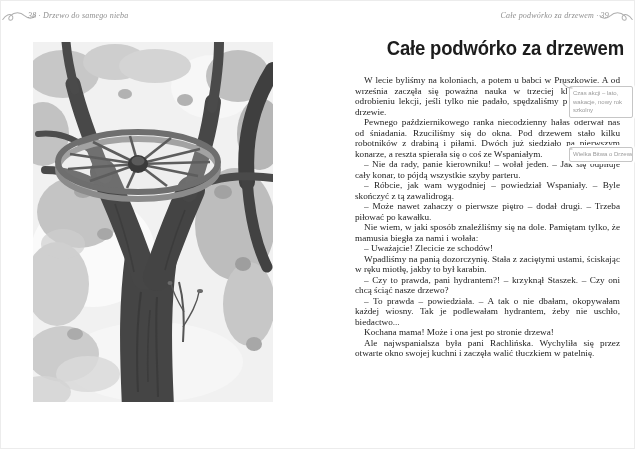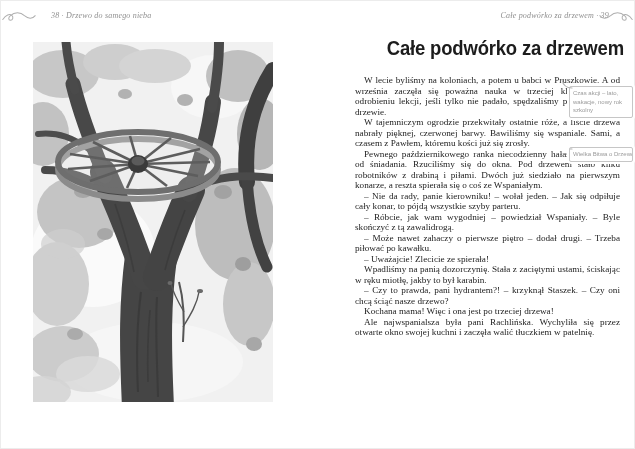--- a/index.html
+++ b/index.html
@@ -9,21 +9,21 @@
     font-family:"Liberation Serif",serif;color:#232323;
   }
   .page{position:absolute;top:0;height:449px;}
   .page-left{left:0;width:318px;}
   .page-right{left:318px;width:317px;}
 
   .running-head{
     position:absolute;top:11px;font-style:italic;font-size:8px;color:#8f8f8f;
     letter-spacing:.2px;white-space:nowrap;
   }
-  .running-head.left{left:51px;}
+  .running-head.left{left:28px;}
   .running-head.right{right:26px;text-align:right;}
 
   .flourish{position:absolute;top:9px;width:34px;height:18px;}
   .flourish.fl-left{left:2px;}
   .flourish.fl-right{right:2px;transform:scaleX(-1);}
 
   .illustration{position:absolute;left:33px;top:42px;width:240px;height:360px;}
 
   .chapter-title{
     position:absolute;left:37px;right:15px;top:36px;margin:0;
@@ -144,29 +144,30 @@
     <div class="running-head right">Całe podwórko za drzewem · 39</div>
 
     <svg class="flourish fl-right" viewBox="0 0 44 22">
       <path d="M1,13 C5,7 10,5 13,8 C15,10 14,14 11,14 C8,14 8,10 11,8 C16,3 24,3 29,8 C34,12 39,13 43,8" fill="none" stroke="#aeaeae" stroke-width="1.3" stroke-linecap="round"></path>
     </svg>
 
     <h1 class="chapter-title">Całe podwórko za drzewem</h1>
 
     <div class="body-col">
       <p>W lecie byliśmy na koloniach, a potem u babci w Pruszkowie. A od września zaczęła się poważna nauka w trzeciej klasie. Ale po odrobieniu lekcji, jeśli tylko nie padało, spędzaliśmy parę godzin na drzewie.</p>
-      <p>W tajemniczym ogrodzie przekwitały ostatnie róże, a liście drzewa nabrały pięknej, czerwonej barwy. Bawiliśmy się wspaniale. Sami, a czasem z Pawłem, któremu kości już się zrosły.</p>
       <p>Pewnego październikowego ranka niecodzienny hałas oderwał nas od śniadania. Rzuciliśmy się do okna. Pod drzewem stało kilku robotników z drabiną i piłami. Dwóch już siedziało na pierwszym konarze, a reszta spierała się o coś ze Wspaniałym.</p>
       <p>– Nie da rady, panie kierowniku! – wołał jeden. – Jak się odpiłuje cały konar, to pójdą wszystkie szyby parteru.</p>
       <p>– Róbcie, jak wam wygodniej – powiedział Wspaniały. – Byle skończyć z tą zawalidrogą.</p>
       <p>– Może nawet zahaczy o pierwsze piętro – dodał drugi. – Trzeba piłować po kawałku.</p>
-      <p>– Uważajcie! Zlecicie ze spierała!</p>
+      <p>Nie wiem, w jaki sposób znaleźliśmy się na dole. Pamiętam tylko, że mamusia biegła za nami i wołała:</p>
+      <p>– Uważajcie! Zlecicie ze schodów!</p>
       <p>Wpadliśmy na panią dozorczynię. Stała z zaciętymi ustami, ściskając w ręku miotłę, jakby to był karabin.</p>
       <p>– Czy to prawda, pani hydrantem?! – krzyknął Staszek. – Czy oni chcą ściąć nasze drzewo?</p>
-      <p>Kochana mama! Więc i ona jest po trzeciej drzewa!</p>
+      <p>– To prawda – powiedziała. – A tak o nie dbałam, okopywałam każdej wiosny. Tak je podlewałam hydrantem, żeby nie uschło, biedactwo...</p>
+      <p>Kochana mama! Może i ona jest po stronie drzewa!</p>
       <p>Ale najwspanialsza była pani Rachlińska. Wychyliła się przez otwarte okno swojej kuchni i zaczęła walić tłuczkiem w patelnię.</p>
     </div>
 
     <div class="note note-1">
       <svg class="note-hook" viewBox="0 0 12 11">
         <path d="M11,9 C5,9 2,6 1,1" fill="none" stroke="#b5b5b5" stroke-width="1.2" stroke-linecap="round"></path>
       </svg>
       <span>Czas akcji – lato, wakacje, nowy rok szkolny</span>
     </div>
 

